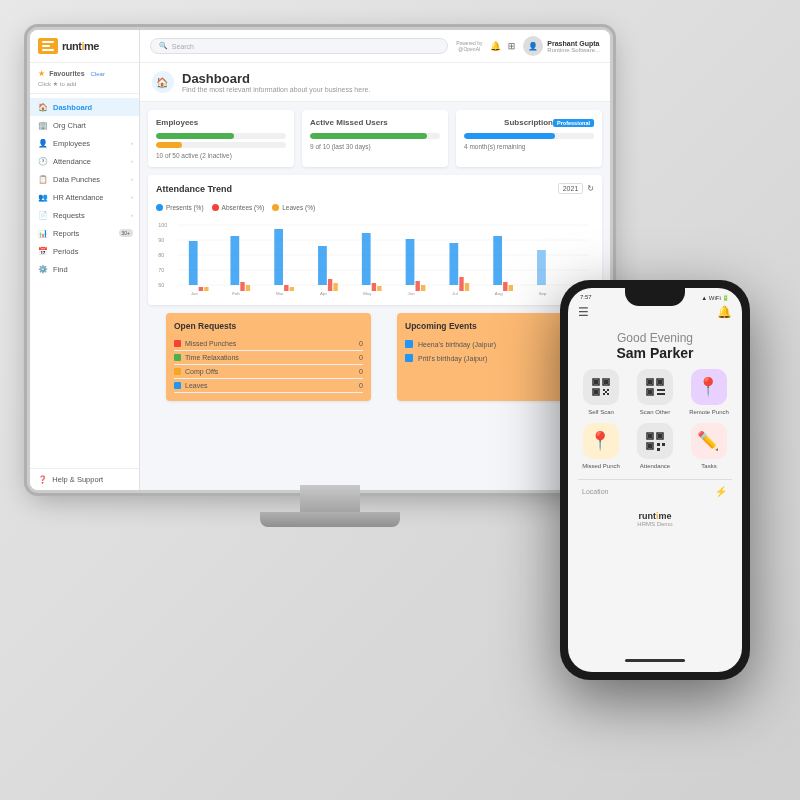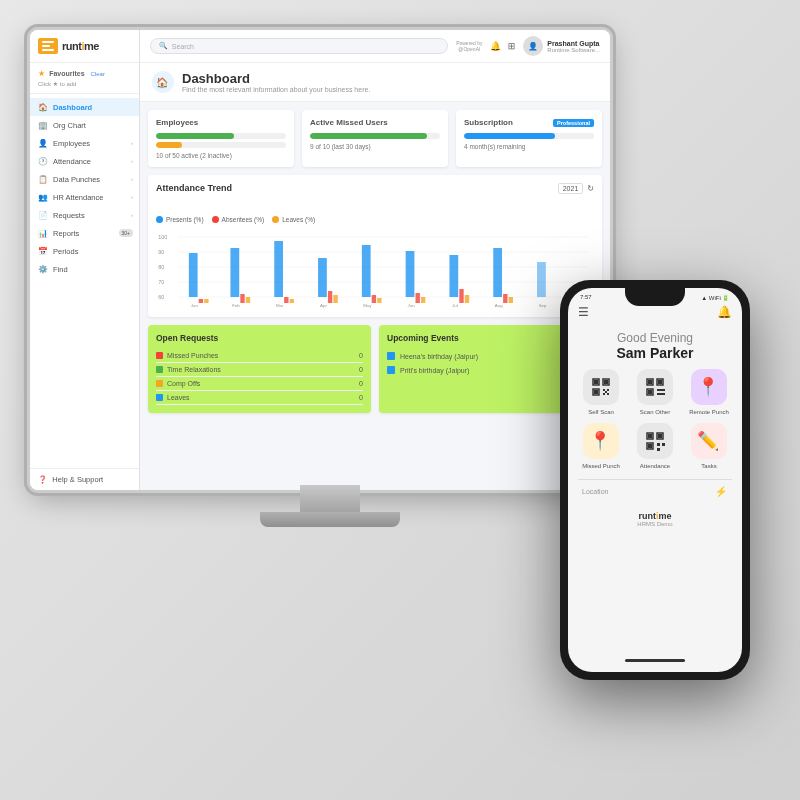--- a/index.html
+++ b/index.html
@@ -402,22 +402,22 @@
       background: #fff;
       border-radius: 4px;
       padding: 8px;
       margin-bottom: 8px;
       box-shadow: 0 1px 3px rgba(0,0,0,0.08);
     }
 
     .chart-header {
       display: flex;
       justify-content: space-between;
-      align-items: flex-start;
-      margin-bottom: 22px;
+      align-items: center;
+      margin-bottom: 10px;
     }
 
     .chart-title {
       font-size: 9px;
       font-weight: bold;
       color: #333;
     }
 
     .chart-controls {
       display: flex;
@@ -464,24 +464,25 @@
     }
 
     
     .bottom-row {
       display: flex;
       gap: 8px;
     }
 
     .bottom-card {
       flex: 1;
-      background: #bef264;
+      background: #fdba74;
       border-radius: 4px;
       padding: 8px;
       box-shadow: 0 1px 3px rgba(0,0,0,0.08);
+      margin-left: 18px;
     }
 
     .bottom-card-title {
       font-size: 8.5px;
       font-weight: bold;
       color: #333;
       margin-bottom: 6px;
     }
 
     .request-item {
@@ -828,21 +829,21 @@
                 <div class="stat-title">Active Missed Users</div>
                 <div class="stat-bar-container">
                   <div class="stat-bar-track">
                     <div class="stat-bar-fill" style="width:90%;background:#4CAF50"></div>
                   </div>
                 </div>
                 <div class="stat-text">9 of 10 (last 30 days)</div>
               </div>
 
               <div class="stat-card">
-                <div class="stat-title" style="display:flex;justify-content:space-between;align-items:center">
+                <div class="stat-title" style="display:flex;justify-content:flex-end;align-items:center">
                   <span>Subscription</span>
                   <span class="stat-badge">Professional</span>
                 </div>
                 <div class="stat-bar-container" style="margin-top:4px">
                   <div class="stat-bar-track">
                     <div class="stat-bar-fill" style="width:70%;background:#2196F3"></div>
                   </div>
                 </div>
                 <div class="stat-text">4 month(s) remaining</div>
               </div>

